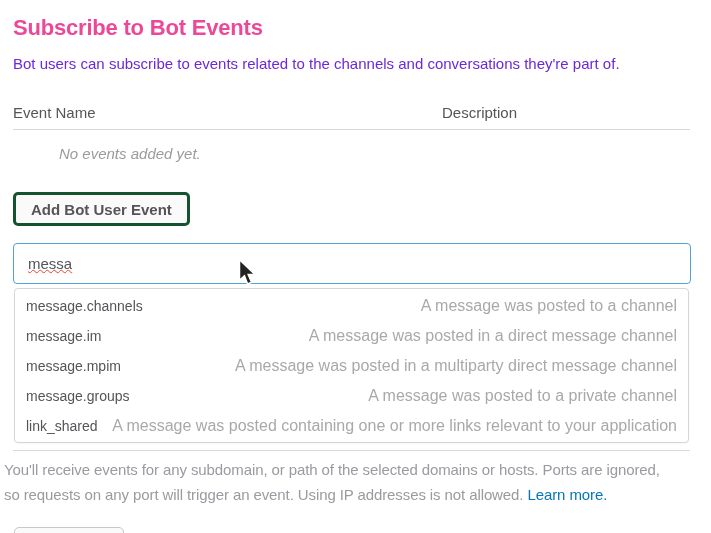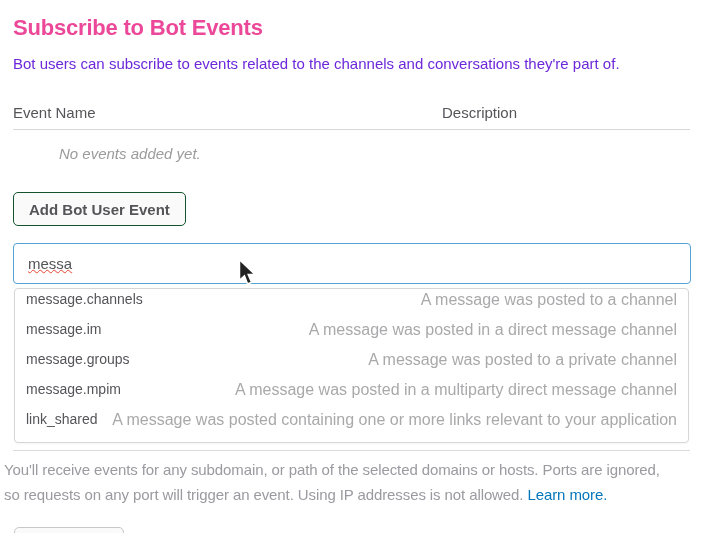--- a/index.html
+++ b/index.html
@@ -62,21 +62,21 @@
   .add-event-btn {
     position: absolute;
     left: 13px; top: 192px;
     height: 34px;
     padding: 0 15px;
     font-family: "Liberation Sans", sans-serif;
     font-size: 15px;
     font-weight: bold;
     color: #555459;
     background: #fafafa;
-    border: 1px solid #14532d;
+    border: 3px solid #14532d;
     border-radius: 5px;
     cursor: pointer;
   }
 
   .event-search-input {
     position: absolute;
     left: 13px; top: 243px;
     width: 678px;
     height: 41px;
     padding: 0 14px;
@@ -111,21 +111,21 @@
     height: 155px;
     background: #ffffff;
     border: 1px solid #d6d6d6;
     border-radius: 4px;
     box-shadow: 0 1px 2px rgba(0,0,0,0.04);
     padding: 2px 0;
     overflow: hidden;
   }
   .suggestion-row {
     display: flex;
-    align-items: flex-start;
+    align-items: center;
     height: 30px;
     padding: 0 11px;
     cursor: pointer;
     gap: 12px;
   }
   .suggestion-name {
     font-size: 14px;
     color: #555459;
     white-space: nowrap;
   }
@@ -194,26 +194,26 @@
   <div class="suggestions">
     <div class="suggestion-row">
       <span class="suggestion-name">message.channels</span>
       <span class="suggestion-desc">A message was posted to a channel</span>
     </div>
     <div class="suggestion-row">
       <span class="suggestion-name">message.im</span>
       <span class="suggestion-desc">A message was posted in a direct message channel</span>
     </div>
     <div class="suggestion-row">
+      <span class="suggestion-name">message.mpim</span>
+      <span class="suggestion-desc">A message was posted in a multiparty direct message channel</span>
+    </div>
+    <div class="suggestion-row">
       <span class="suggestion-name">message.groups</span>
       <span class="suggestion-desc">A message was posted to a private channel</span>
-    </div>
-    <div class="suggestion-row">
-      <span class="suggestion-name">message.mpim</span>
-      <span class="suggestion-desc">A message was posted in a multiparty direct message channel</span>
     </div>
     <div class="suggestion-row">
       <span class="suggestion-name">link_shared</span>
       <span class="suggestion-desc">A message was posted containing one or more links relevant to your application</span>
     </div>
   </div>
 
   <div class="hdivider section-divider"></div>
 
   <p class="footer-note"><span>You'll receive events for any subdomain, or path of the selected domains or hosts. Ports are ignored, so requests on any port will trigger an event. Using IP addresses is not allowed. </span><a class="learn-more-link">Learn more.</a></p>

